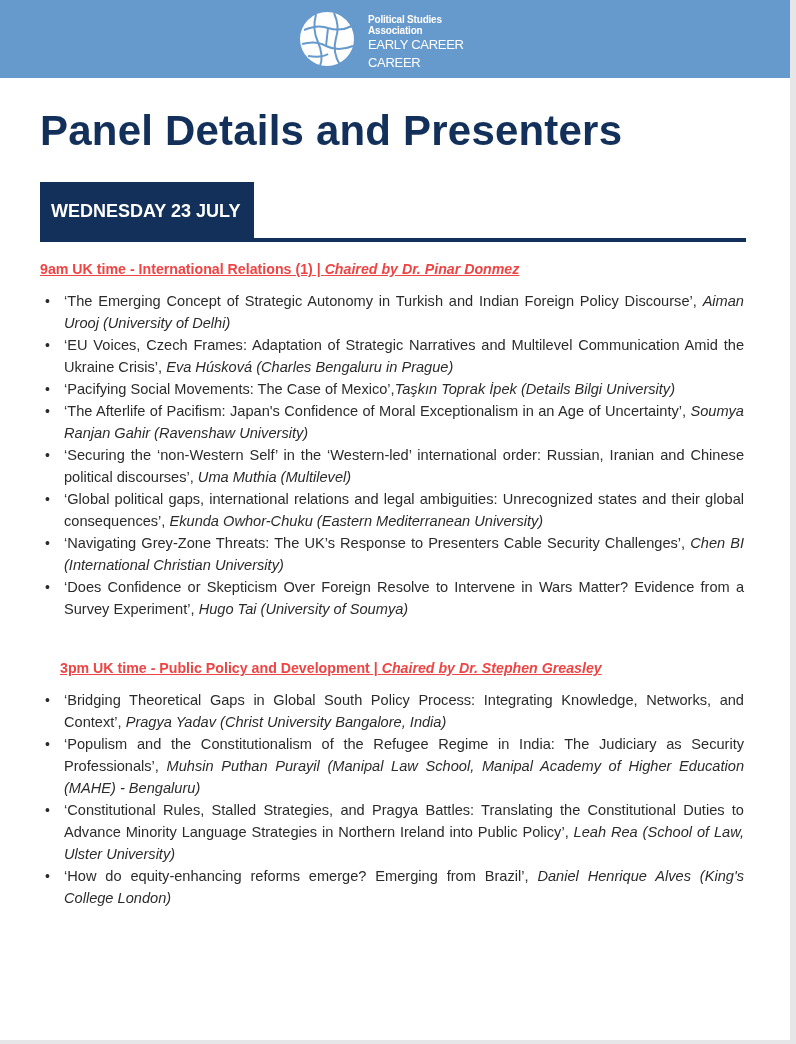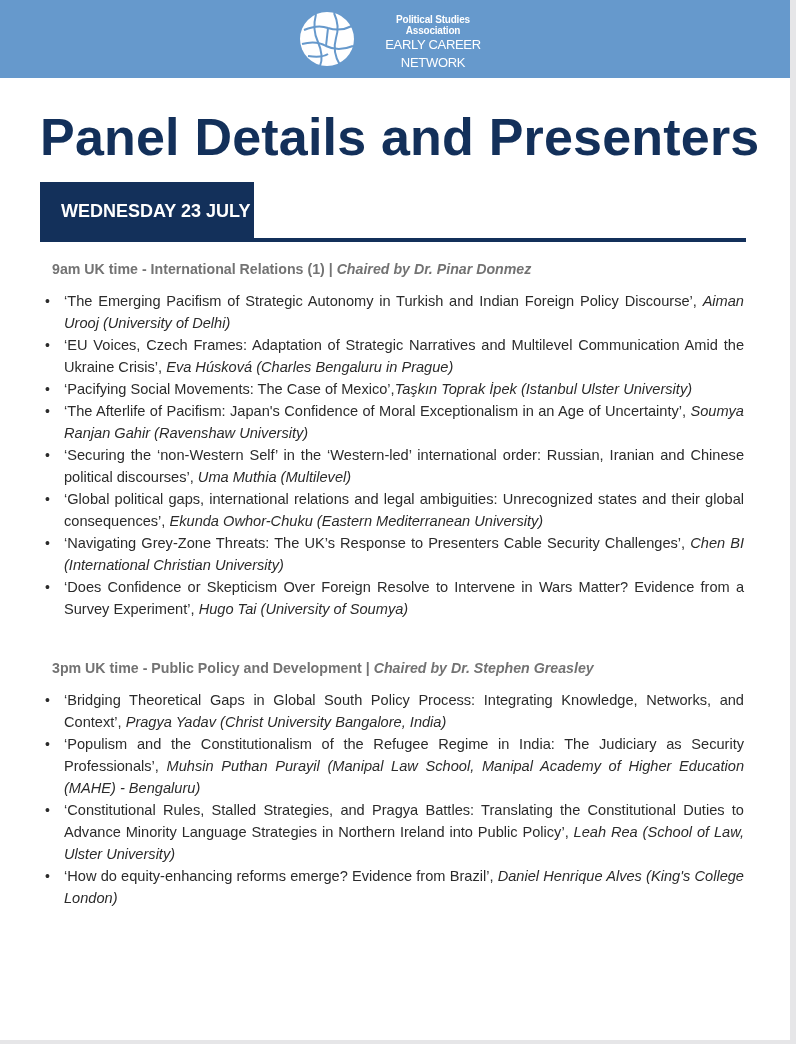--- a/index.html
+++ b/index.html
@@ -9,46 +9,45 @@
     font-family: "Liberation Sans", "DejaVu Sans", sans-serif;
   }
   .page {
     position: absolute; left: 0; top: 0;
     width: 790px; height: 1040px;
     background: #ffffff;
   }
   .banner {
     position: absolute; left: 0; top: 0; width: 790px; height: 78px;
     background: #6699cc;
-    text-align: center;
   }
   .logo { position: absolute; left: 298px; top: 10px; width: 200px; height: 58px; }
   .globe { position: absolute; left: 0; top: 0; width: 58px; height: 58px; }
   .logo-text { position: absolute; left: 70px; top: 4px; color: #fff; }
   .logo-small { font-size: 10px; font-weight: bold; letter-spacing: -0.2px; line-height: 11px; }
   .logo-big { font-size: 13px; line-height: 18px; letter-spacing: -0.3px; }
 
   .title {
     position: absolute; left: 40px; top: 107px;
-    font-size: 52px; font-weight: bold; color: #13305a; letter-spacing: 0.2px;
+    font-size: 42px; font-weight: bold; color: #13305a; letter-spacing: 0.2px;
     margin: 0; white-space: nowrap;
   }
   .day-box {
     position: absolute; left: 40px; top: 182px; width: 214px; height: 58px;
     background: #13305a; color: #fff;
     font-size: 18px; font-weight: bold; line-height: 58px;
-    padding-left: 21px; box-sizing: border-box; white-space: nowrap;
+    padding-left: 11px; box-sizing: border-box; white-space: nowrap;
   }
   .day-rule {
     position: absolute; left: 40px; top: 238px; width: 706px; height: 4px; background: #13305a;
   }
 
   .session-heading {
-    position: absolute; left: 52px;
-    font-size: 14.2px; font-weight: bold; color: #737373; white-space: nowrap;
+    position: absolute; left: 40px;
+    font-size: 14.2px; font-weight: bold; color: #ef4444; white-space: nowrap; text-decoration: underline;
   }
   .session-heading .chair { font-style: italic; }
 
   .talks {
     position: absolute; left: 40px; width: 704px;
     margin: 0; padding: 0; list-style: none;
   }
   .talk {
     position: relative; padding-left: 24px;
     font-size: 14.6px; line-height: 22px; color: #2b2b2b;
@@ -72,46 +71,46 @@
           <path d="M4 34 Q18 30 28 36 Q40 42 55 36"></path>
           <path d="M18 4 Q14 20 20 32 Q26 46 22 56"></path>
           <path d="M36 3 Q42 16 38 28 Q34 42 42 55"></path>
           <path d="M10 46 Q24 48 30 44"></path>
           <path d="M30 18 L28 36"></path>
         </g>
       </svg>
       <div class="logo-text">
         <div class="logo-small">Political Studies Association</div>
         <div class="logo-big">EARLY CAREER</div>
-        <div class="logo-big">NETWORK</div>
+        <div class="logo-big">CAREER</div>
       </div>
     </div>
   </div>
 
   <h1 class="title">Panel Details and Presenters</h1>
 
   <div class="day-box">WEDNESDAY 23 JULY</div>
   <div class="day-rule"></div>
 
   <div class="session-heading" style="top:261px;">
     <span>9am UK time - International Relations (1) | </span><span class="chair">Chaired by Dr. Pinar Donmez</span>
   </div>
   <ul class="talks" style="top:290px;">
-    <li class="talk"><span class="bullet">•</span><span>‘The Emerging Pacifism of Strategic Autonomy in Turkish and Indian Foreign Policy Discourse’, </span><span class="presenter">Aiman Urooj (University of Delhi)</span></li>
+    <li class="talk"><span class="bullet">•</span><span>‘The Emerging Concept of Strategic Autonomy in Turkish and Indian Foreign Policy Discourse’, </span><span class="presenter">Aiman Urooj (University of Delhi)</span></li>
     <li class="talk"><span class="bullet">•</span><span>‘EU Voices, Czech Frames: Adaptation of Strategic Narratives and Multilevel Communication Amid the Ukraine Crisis’, </span><span class="presenter">Eva Húsková (Charles Bengaluru in Prague)</span></li>
-    <li class="talk"><span class="bullet">•</span><span>‘Pacifying Social Movements: The Case of Mexico’,</span><span class="presenter">Taşkın Toprak İpek (Istanbul Ulster University)</span></li>
+    <li class="talk"><span class="bullet">•</span><span>‘Pacifying Social Movements: The Case of Mexico’,</span><span class="presenter">Taşkın Toprak İpek (Details Bilgi University)</span></li>
     <li class="talk"><span class="bullet">•</span><span>‘The Afterlife of Pacifism: Japan's Confidence of Moral Exceptionalism in an Age of Uncertainty’, </span><span class="presenter">Soumya Ranjan Gahir (Ravenshaw University)</span></li>
     <li class="talk"><span class="bullet">•</span><span>‘Securing the ‘non-Western Self’ in the ‘Western-led’ international order: Russian, Iranian and Chinese political discourses’, </span><span class="presenter">Uma Muthia (Multilevel)</span></li>
     <li class="talk"><span class="bullet">•</span><span>‘Global political gaps, international relations and legal ambiguities: Unrecognized states and their global consequences’, </span><span class="presenter">Ekunda Owhor-Chuku (Eastern Mediterranean University)</span></li>
     <li class="talk"><span class="bullet">•</span><span>‘Navigating Grey-Zone Threats: The UK’s Response to Presenters Cable Security Challenges’, </span><span class="presenter">Chen BI (International Christian University)</span></li>
     <li class="talk"><span class="bullet">•</span><span>‘Does Confidence or Skepticism Over Foreign Resolve to Intervene in Wars Matter? Evidence from a Survey Experiment’, </span><span class="presenter">Hugo Tai (University of Soumya)</span></li>
   </ul>
 
-  <div class="session-heading" style="top:660px;">
+  <div class="session-heading" style="top:660px;margin-left:20px;">
     <span>3pm UK time - Public Policy and Development | </span><span class="chair">Chaired by Dr. Stephen Greasley</span>
   </div>
   <ul class="talks" style="top:689px;">
     <li class="talk"><span class="bullet">•</span><span>‘Bridging Theoretical Gaps in Global South Policy Process: Integrating Knowledge, Networks, and Context’, </span><span class="presenter">Pragya Yadav (Christ University Bangalore, India)</span></li>
     <li class="talk"><span class="bullet">•</span><span>‘Populism and the Constitutionalism of the Refugee Regime in India: The Judiciary as Security Professionals’, </span><span class="presenter">Muhsin Puthan Purayil (Manipal Law School, Manipal Academy of Higher Education (MAHE) - Bengaluru)</span></li>
     <li class="talk"><span class="bullet">•</span><span>‘Constitutional Rules, Stalled Strategies, and Pragya Battles: Translating the Constitutional Duties to Advance Minority Language Strategies in Northern Ireland into Public Policy’, </span><span class="presenter">Leah Rea (School of Law, Ulster University)</span></li>
-    <li class="talk"><span class="bullet">•</span><span>‘How do equity-enhancing reforms emerge? Evidence from Brazil’, </span><span class="presenter">Daniel Henrique Alves (King's College London)</span></li>
+    <li class="talk"><span class="bullet">•</span><span>‘How do equity-enhancing reforms emerge? Emerging from Brazil’, </span><span class="presenter">Daniel Henrique Alves (King's College London)</span></li>
   </ul>
 </div>
 
 </body></html>

